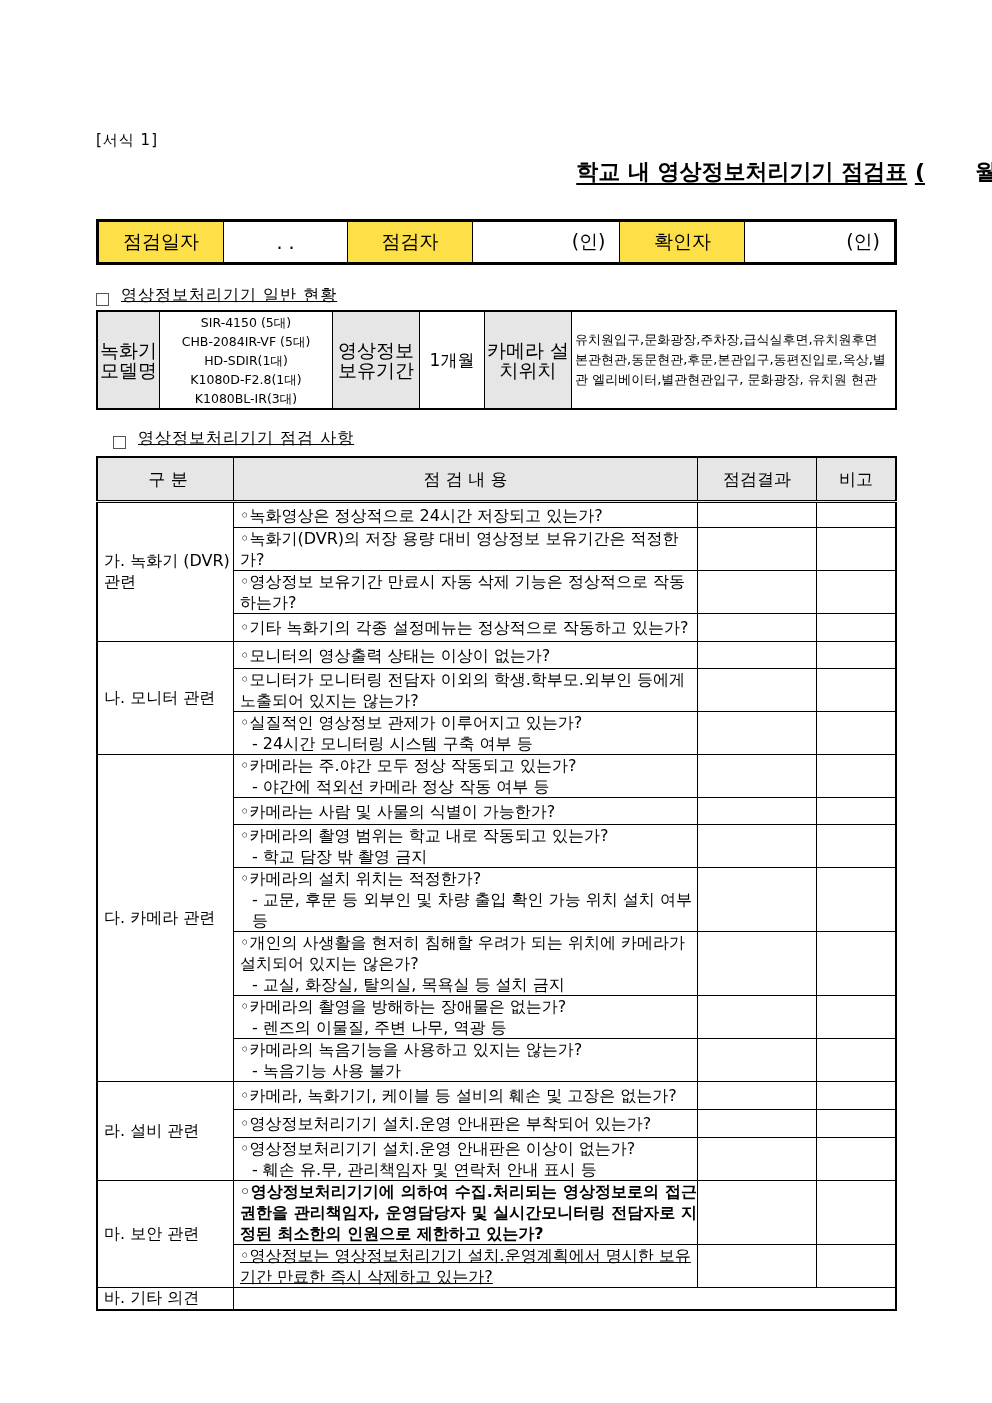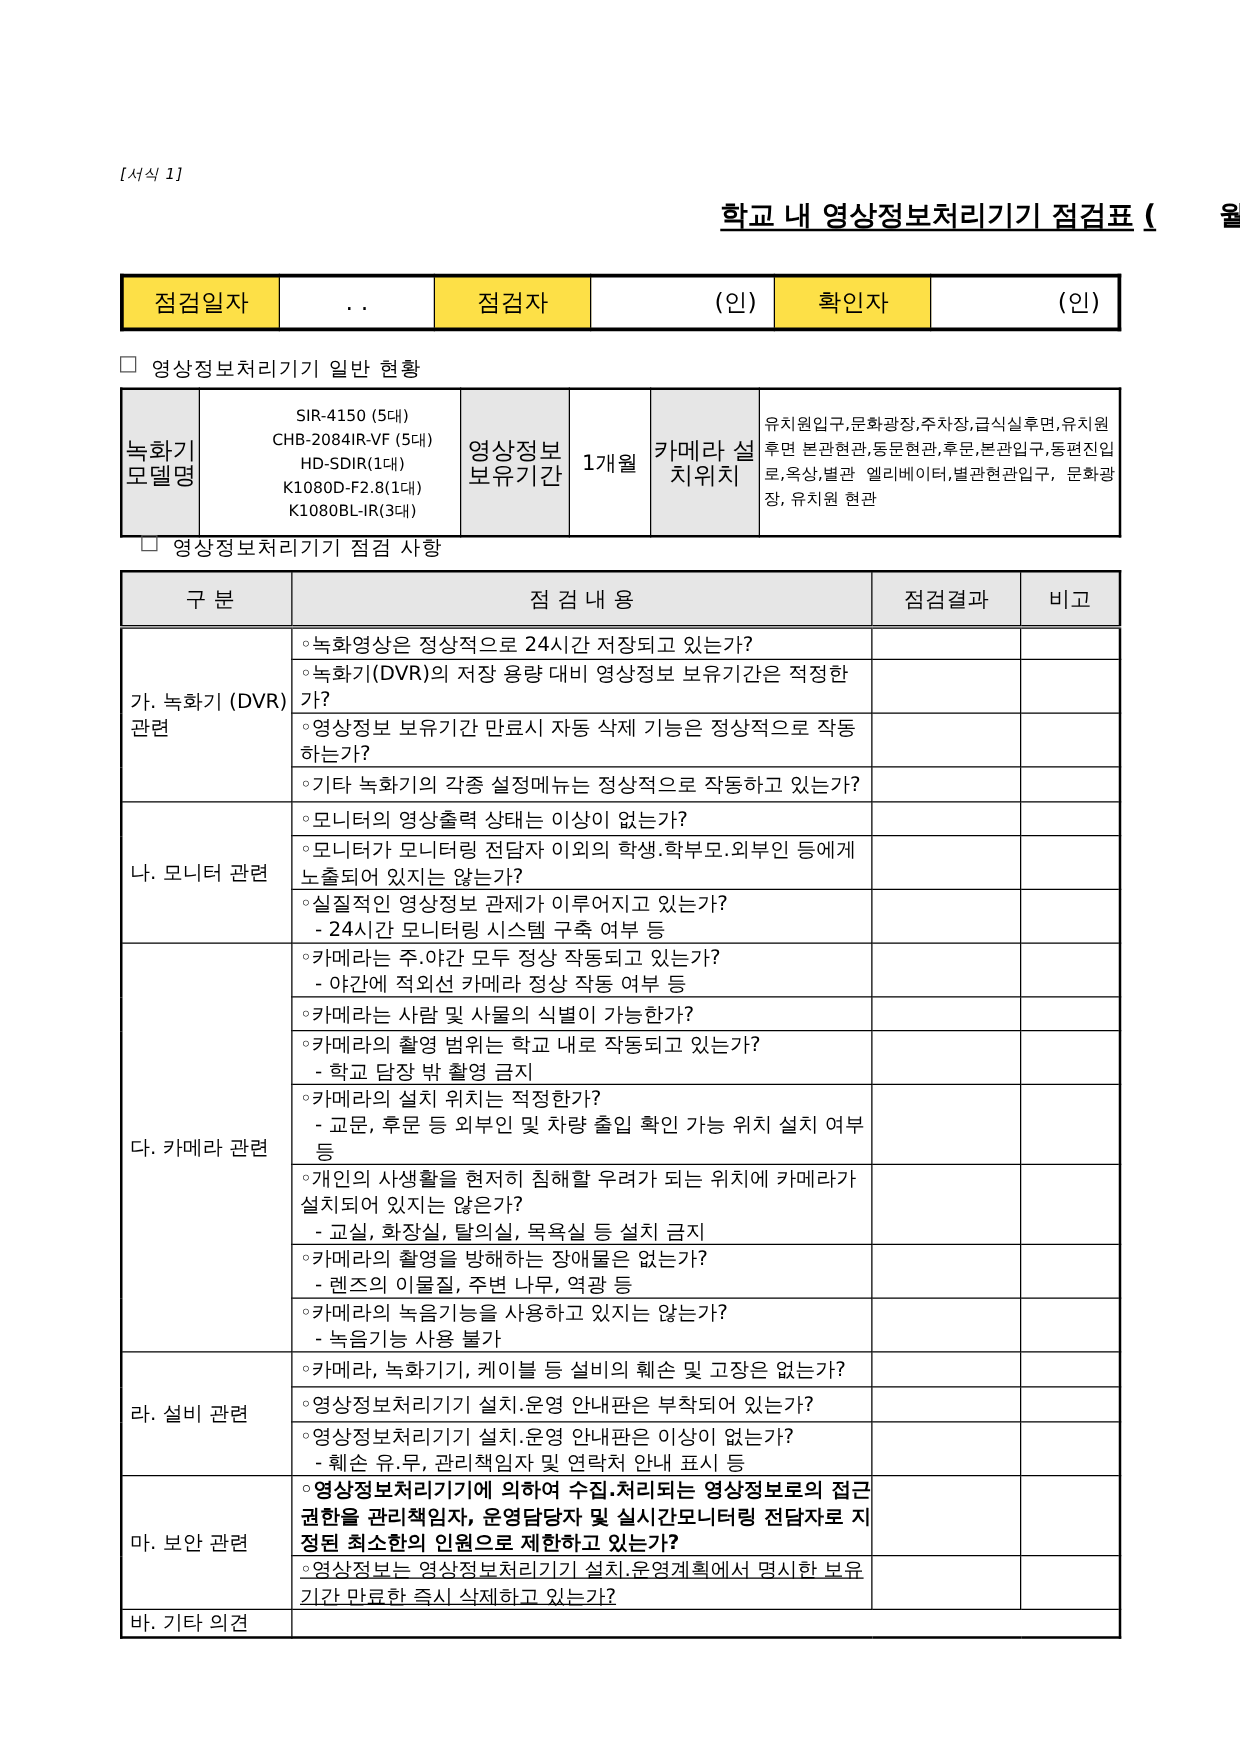--- a/index.html
+++ b/index.html
@@ -1,32 +1,32 @@
 <!DOCTYPE html>
 <html><head>
 <meta charset="utf-8">
 <style>
   html, body { margin:0; padding:0; background:#ffffff; }
   body { width:992px; height:1403px; position:relative; font-family:"DejaVu Sans", sans-serif; color:#000; }
-  .form-no { position:absolute; left:96px; top:131px; font-size:12px; letter-spacing:1px;font-style:italic; }
+  .form-no { position:absolute; left:96px; top:131px; font-size:15px; letter-spacing:1px; }
   .title { position:absolute; left:15px; width:992px; top:157px; text-align:right; font-size:22px; font-weight:bold; }
   .title .u { text-decoration:underline; text-underline-offset:4px; }
   .title .gap { display:inline-block; width:50px; }
 
   table { border-collapse:collapse; position:absolute; }
   td { padding:0; }
 
   
   .hdr { left:96px; top:219px; width:801px; height:45px; border:3px solid #000; }
   .hdr td { border:1px solid #000; font-size:19px; height:40px; }
   .hdr .lbl { background:#fde047; text-align:center; width:124px; }
   .hdr .val { width:123px; text-align:center; }
   .hdr .seal { text-align:right; padding-right:14px; }
 
-  .sec { position:absolute; left:96px; font-size:16px; letter-spacing:1px; display:flex; align-items:flex-start; }
+  .sec { position:absolute; left:96px; font-size:16px; letter-spacing:1px; display:flex; align-items:flex-end;text-decoration:underline; }
   .chk { display:inline-block; width:11px; height:11px; border:1px solid #555; margin-right:12px; }
 
   
   .gen { left:96px; top:310px; width:801px; height:97px; border:2px solid #000; }
   .gen td { border:1px solid #000; text-align:center; vertical-align:middle; }
   .gen .lbl { background:#e6e6e6; font-size:19px; line-height:20px; }
   .gen .models { font-size:12.5px; line-height:19px; }
   .gen .period { font-size:17px; }
   .gen .loc { text-align:justify; font-size:13px; line-height:20px; padding:18px 3px; }
 
@@ -64,21 +64,21 @@
 
 <div class="sec" style="top:285px;">
   <span class="chk"></span>
   <span>영상정보처리기기 일반 현황</span>
 </div>
 
 <table class="gen">
   <tbody>
       <tr>
     <td class="lbl" style="width:61px;">녹화기 모델명</td>
-    <td class="models" style="width:172px;padding-left:36px;">
+    <td class="models" style="width:172px;">
       <div>SIR-4150 (5대)</div>
       <div>CHB-2084IR-VF (5대)</div>
       <div>HD-SDIR(1대)</div>
       <div>K1080D-F2.8(1대)</div>
       <div>K1080BL-IR(3대)</div>
     </td>
     <td class="lbl" style="width:86px;">영상정보 보유기간</td>
     <td class="period" style="width:64px;border-radius:11px;">1개월</td>
     <td class="lbl" style="width:86px;">카메라 설치위치</td>
     <td class="loc">유치원입구,문화광장,주차장,급식실후면,유치원후면 본관현관,동문현관,후문,본관입구,동편진입로,옥상,별관 엘리베이터,별관현관입구, 문화광장, 유치원 현관</td>

